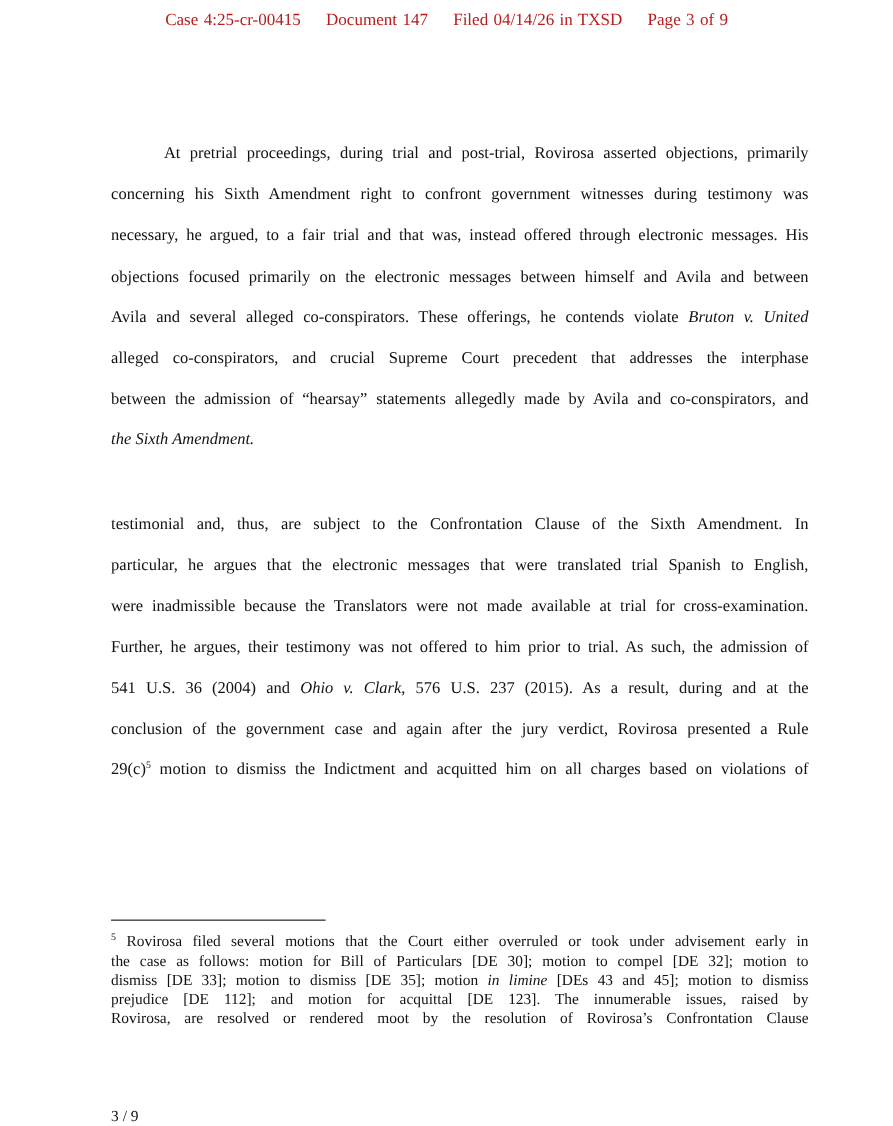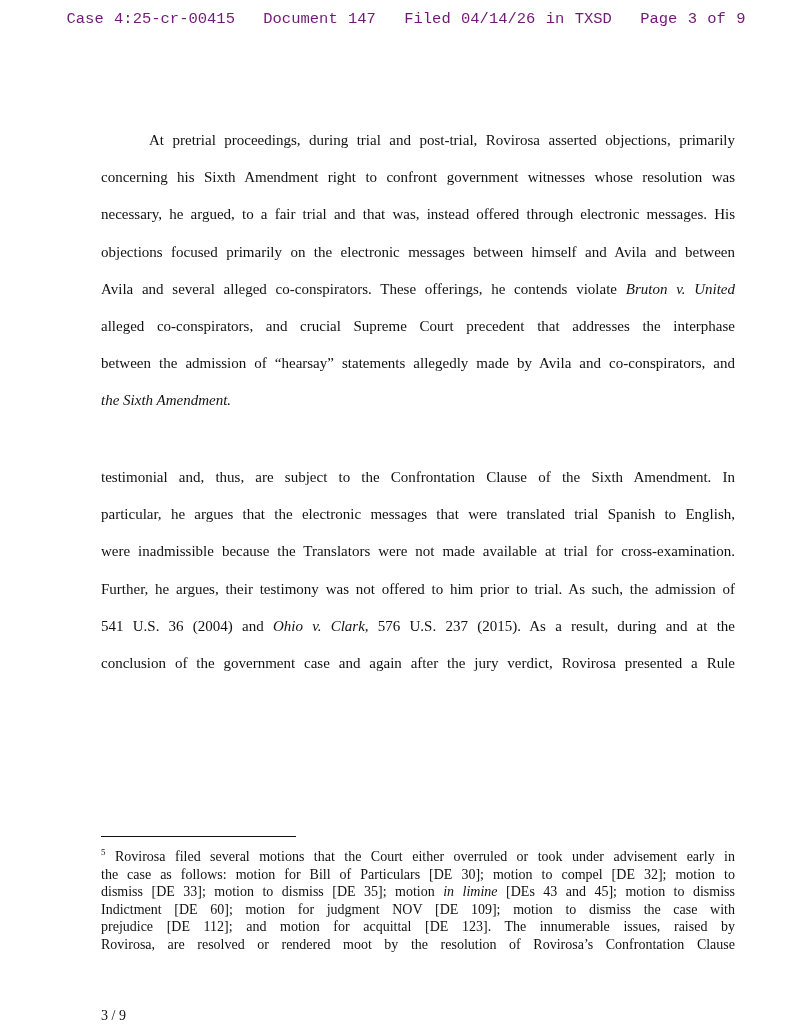--- a/index.html
+++ b/index.html
@@ -7,22 +7,22 @@
     width: 812px; height: 1024px; overflow: hidden;
     background: #ffffff;
     font-family: "Liberation Serif", serif;
     color: #111;
     position: relative;
   }
   .page { position: absolute; left: 0; top: 0; width: 812px; height: 1024px; background: #fff; }
   .stamp {
     position: absolute; top: 10px; left: 0; width: 812px;
     text-align: center;
-    font-family: Liberation Mono, monospace;
-    font-size: 15.5px; color: #701a75;
+    font-family: Liberation Serif, serif;
+    font-size: 15.5px; color: #b91c1c;
     word-spacing: 1px;
   }
   .stamp span { margin: 0 9px; }
   .heading {
     position: absolute; left: 149px; top: 94px;
     font-weight: bold; font-size: 15px;
   }
   .heading .num { display: inline-block; width: 50px; }
   .body {
     position: absolute; left: 101px; width: 634px;
@@ -52,44 +52,44 @@
   <div class="stamp">
     <span>Case 4:25-cr-00415</span>
     <span>Document 147</span>
     <span>Filed 04/14/26 in TXSD</span>
     <span>Page 3 of 9</span>
   </div>
 
 
   <div class="body" style="top:122px;">
     <span class="line indent">At pretrial proceedings, during trial and post-trial, Rovirosa asserted objections, primarily</span>
-    <span class="line">concerning his Sixth Amendment right to confront government witnesses whose resolution was</span>
+    <span class="line">concerning his Sixth Amendment right to confront government witnesses during testimony was</span>
     <span class="line">necessary, he argued, to a fair trial and that was, instead offered through electronic messages.  His</span>
     <span class="line">objections focused primarily on the electronic messages between himself and Avila and between</span>
     <span class="line"><span>Avila and several alleged co-conspirators.  These offerings, he contends violate </span><i>Bruton v. United</i></span>
     <span class="line">alleged co-conspirators, and crucial Supreme Court precedent that addresses the interphase</span>
     <span class="line">between the admission of “hearsay” statements allegedly made by Avila and co-conspirators, and</span>
     <span class="line last">the Sixth Amendment.</span>
   </div>
 
   <div class="body" style="top:459px;">
     <span class="line">testimonial and, thus, are subject to the Confrontation Clause of the Sixth Amendment. In</span>
     <span class="line">particular, he argues that the electronic messages that were translated trial Spanish to English,</span>
     <span class="line">were inadmissible because the Translators were not made available at trial for cross-examination.</span>
     <span class="line">Further, he argues, their testimony was not offered to him prior to trial.  As such, the admission of</span>
     <span class="line"><span>541 U.S. 36 (2004) and </span><i>Ohio v. Clark</i><span>, 576 U.S. 237 (2015).  As a result, during and at the</span></span>
     <span class="line">conclusion of the government case and again after the jury verdict, Rovirosa presented a Rule</span>
+    <span class="line"><span>29(c)</span><span class="sup">5</span><span> motion to dismiss the Indictment and acquitted him on all charges based on violations of</span></span>
   </div>
 
   <div class="rule"></div>
 
   <div class="footnote">
     <span class="fline"><span class="sup">5</span><span> Rovirosa filed several motions that the Court either overruled or took under advisement early in</span></span>
     <span class="fline">the case as follows: motion for Bill of Particulars [DE 30]; motion to compel [DE 32]; motion to</span>
     <span class="fline"><span>dismiss [DE 33]; motion to dismiss [DE 35]; motion </span><i>in limine</i><span> [DEs 43 and 45]; motion to dismiss</span></span>
-    <span class="fline">Indictment [DE 60]; motion for judgment NOV [DE 109]; motion to dismiss the case with</span>
     <span class="fline">prejudice [DE 112]; and motion for acquittal [DE 123].  The innumerable issues, raised by</span>
     <span class="fline">Rovirosa, are resolved or rendered moot by the resolution of Rovirosa’s Confrontation Clause</span>
   </div>
 
   <div class="pnum">3 / 9</div>
 
 </div>
 
 </body></html>

